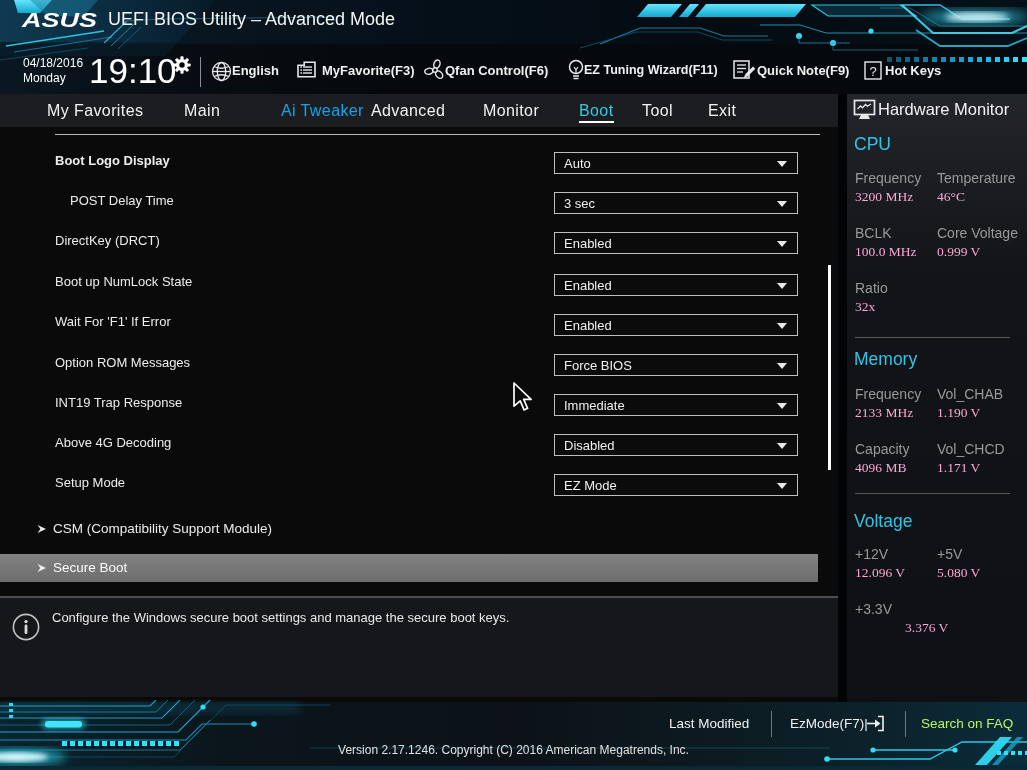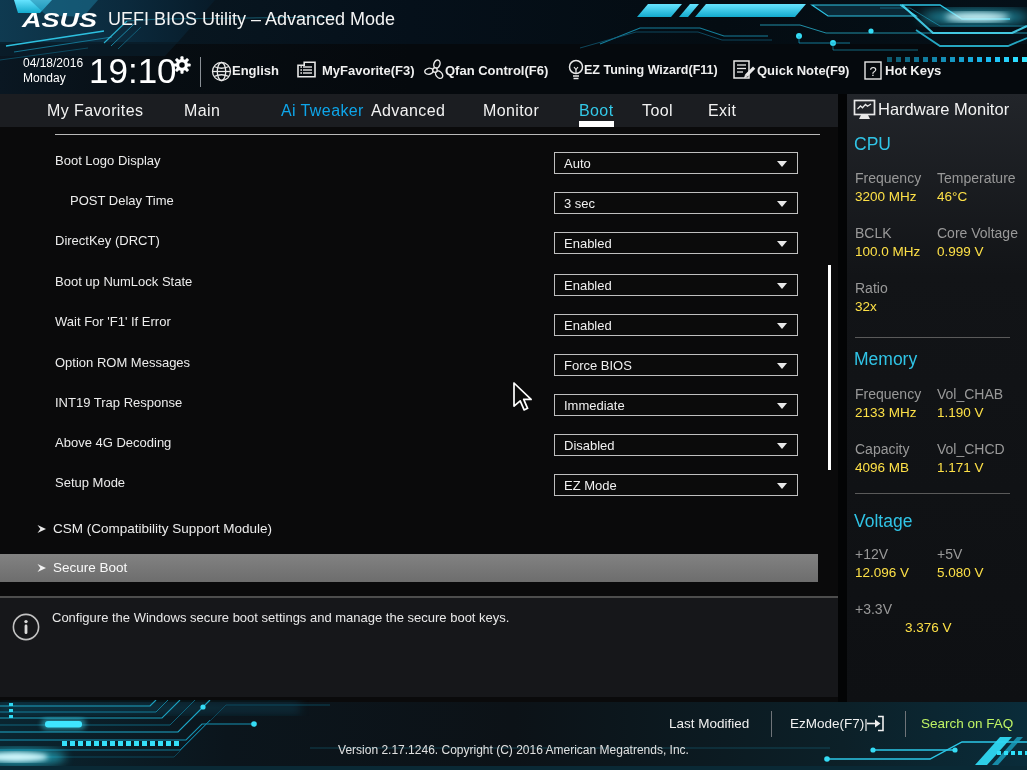--- a/index.html
+++ b/index.html
@@ -5,21 +5,21 @@
   * { margin:0; padding:0; box-sizing:border-box; }
   html,body { width:1027px; height:770px; background:#000; overflow:hidden; }
   body { font-family:"Liberation Sans", sans-serif; position:relative; color:#eee; }
   .abs { position:absolute; }
   .lbl { position:absolute; font-size:13px; color:#ececec; white-space:nowrap; }
   .dd { position:absolute; left:554px; width:244px; height:22px; border:1.5px solid #bfbfbf; background:#0b0b0b; }
   .dd span { position:absolute; left:9px; top:3px; font-size:13px; color:#f0f0f0; }
   .dd i { position:absolute; right:10px; top:8px; width:0; height:0; border-left:5.5px solid transparent; border-right:5.5px solid transparent; border-top:6px solid #e8e8e8; }
   .sbh { position:absolute; left:854px; font-size:17.5px; color:#30c4e6; }
   .sl { position:absolute; font-size:14px; color:#999; white-space:nowrap; }
-  .sv { position:absolute; font-size:13.5px; color:#fde047; white-space:nowrap; }
+  .sv { position:absolute; font-size:13.5px; color:#f9a8d4; white-space:nowrap;font-family:Liberation Serif, serif; }
 </style>
 </head>
 <body>
 
 <div class="abs" id="header" style="left:0;top:0;width:1027px;height:44px;background:linear-gradient(90deg,#0b2330 0%,#081620 18%,#05101a 40%,#040c12 70%,#051018 100%);"></div>
 <div class="abs" id="toolband" style="left:0;top:44px;width:1027px;height:50px;background:linear-gradient(90deg,#0a1722 0%,#070d12 16%,#05090d 40%,#05090d 100%);"></div>
 <div class="abs" id="hdrsvg" style="left:0;top:0;width:1027px;height:95px;">
 <svg width="1027" height="95" viewBox="0 0 1027 95">
   <defs>
     <linearGradient id="gcy" x1="0" y1="0" x2="0" y2="1">
@@ -167,30 +167,30 @@
   <rect x="1" y="1" width="16" height="17" fill="none" stroke="#e8e8e8" stroke-width="1.4"></rect>
   <text x="9" y="14.5" text-anchor="middle" font-family="Liberation Sans" font-size="13" fill="#e8e8e8">?</text>
 </svg>
 
 <div class="abs" style="left:0;top:94px;width:1027px;height:33px;background:#1b1d21;"></div>
 <div class="abs" style="left:47px;top:102px;font-size:16px;letter-spacing:0.4px;color:#f2f2f2;">My Favorites</div>
 <div class="abs" style="left:184px;top:102px;font-size:16px;letter-spacing:0.4px;color:#f2f2f2;">Main</div>
 <div class="abs" style="left:253px;top:102px;font-size:16px;letter-spacing:0.4px;color:#0ea5e9;margin-left:28px;">Ai Tweaker</div>
 <div class="abs" style="left:371px;top:102px;font-size:16px;letter-spacing:0.4px;color:#f2f2f2;">Advanced</div>
 <div class="abs" style="left:483px;top:102px;font-size:16px;letter-spacing:0.4px;color:#f2f2f2;">Monitor</div>
-<div class="abs" style="left:579px;top:102px;font-size:16px;letter-spacing:0.4px;color:#33c9e8;border-bottom:8px solid #ffffff;padding-bottom:1px;">Boot</div>
+<div class="abs" style="left:579px;top:102px;font-size:16px;letter-spacing:0.4px;color:#33c9e8;border-bottom:2px solid #ffffff;padding-bottom:1px;">Boot</div>
 <div class="abs" style="left:642px;top:102px;font-size:16px;letter-spacing:0.4px;color:#f2f2f2;">Tool</div>
 <div class="abs" style="left:708px;top:102px;font-size:16px;letter-spacing:0.4px;color:#f2f2f2;">Exit</div>
 
 <div class="abs" style="left:838px;top:94px;width:9px;height:608px;background:#030405;"></div>
 
 <div class="abs" style="left:0;top:127px;width:838px;height:575px;background:#0a0a0b;"></div>
 <div class="abs" style="left:55px;top:134px;width:765px;height:1px;background:#b9b9b9;"></div>
 
-<div class="lbl" style="left:55px;top:153px;">Boot Logo Display</div>
+<div class="lbl" style="left:55px;top:153px;font-weight:bold;">Boot Logo Display</div>
 <div class="lbl" style="left:70px;top:193px;">POST Delay Time</div>
 <div class="lbl" style="left:55px;top:233px;">DirectKey (DRCT)</div>
 <div class="lbl" style="left:55px;top:274px;">Boot up NumLock State</div>
 <div class="lbl" style="left:55px;top:314px;">Wait For 'F1' If Error</div>
 <div class="lbl" style="left:55px;top:355px;">Option ROM Messages</div>
 <div class="lbl" style="left:55px;top:395px;">INT19 Trap Response</div>
 <div class="lbl" style="left:55px;top:435px;">Above 4G Decoding</div>
 <div class="lbl" style="left:55px;top:475px;">Setup Mode</div>
 
 <div class="dd" style="top:152px;">

